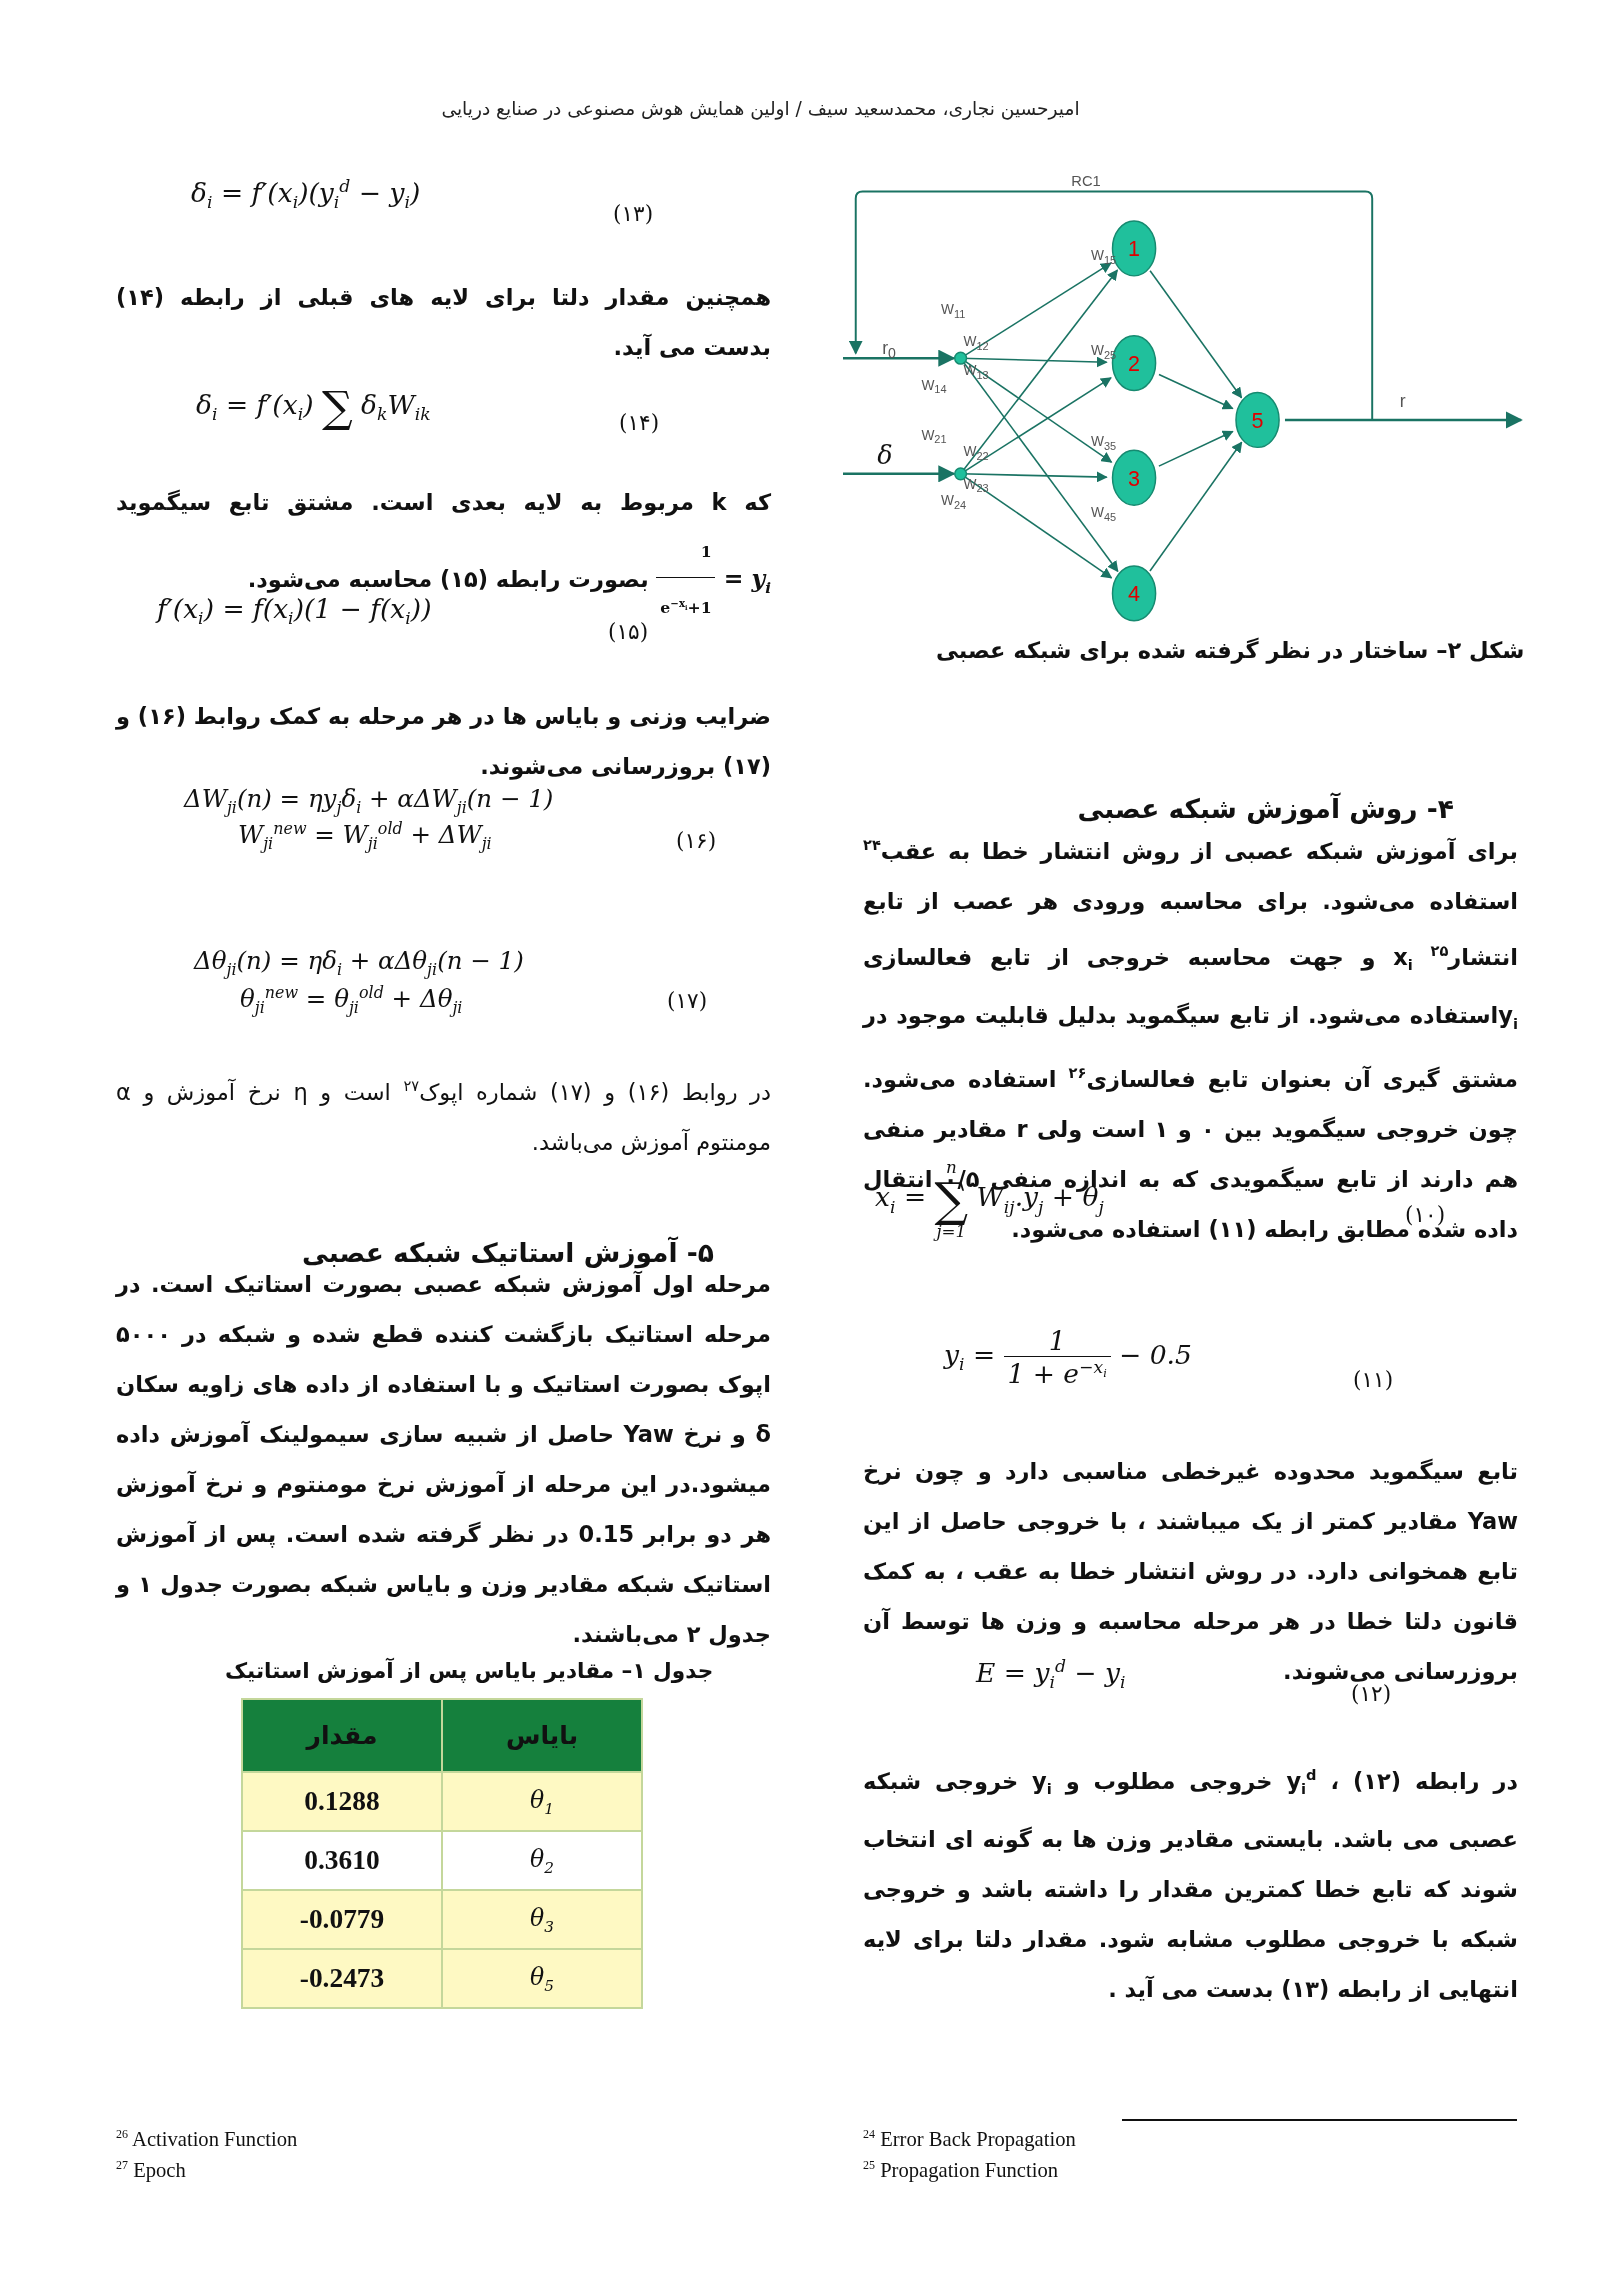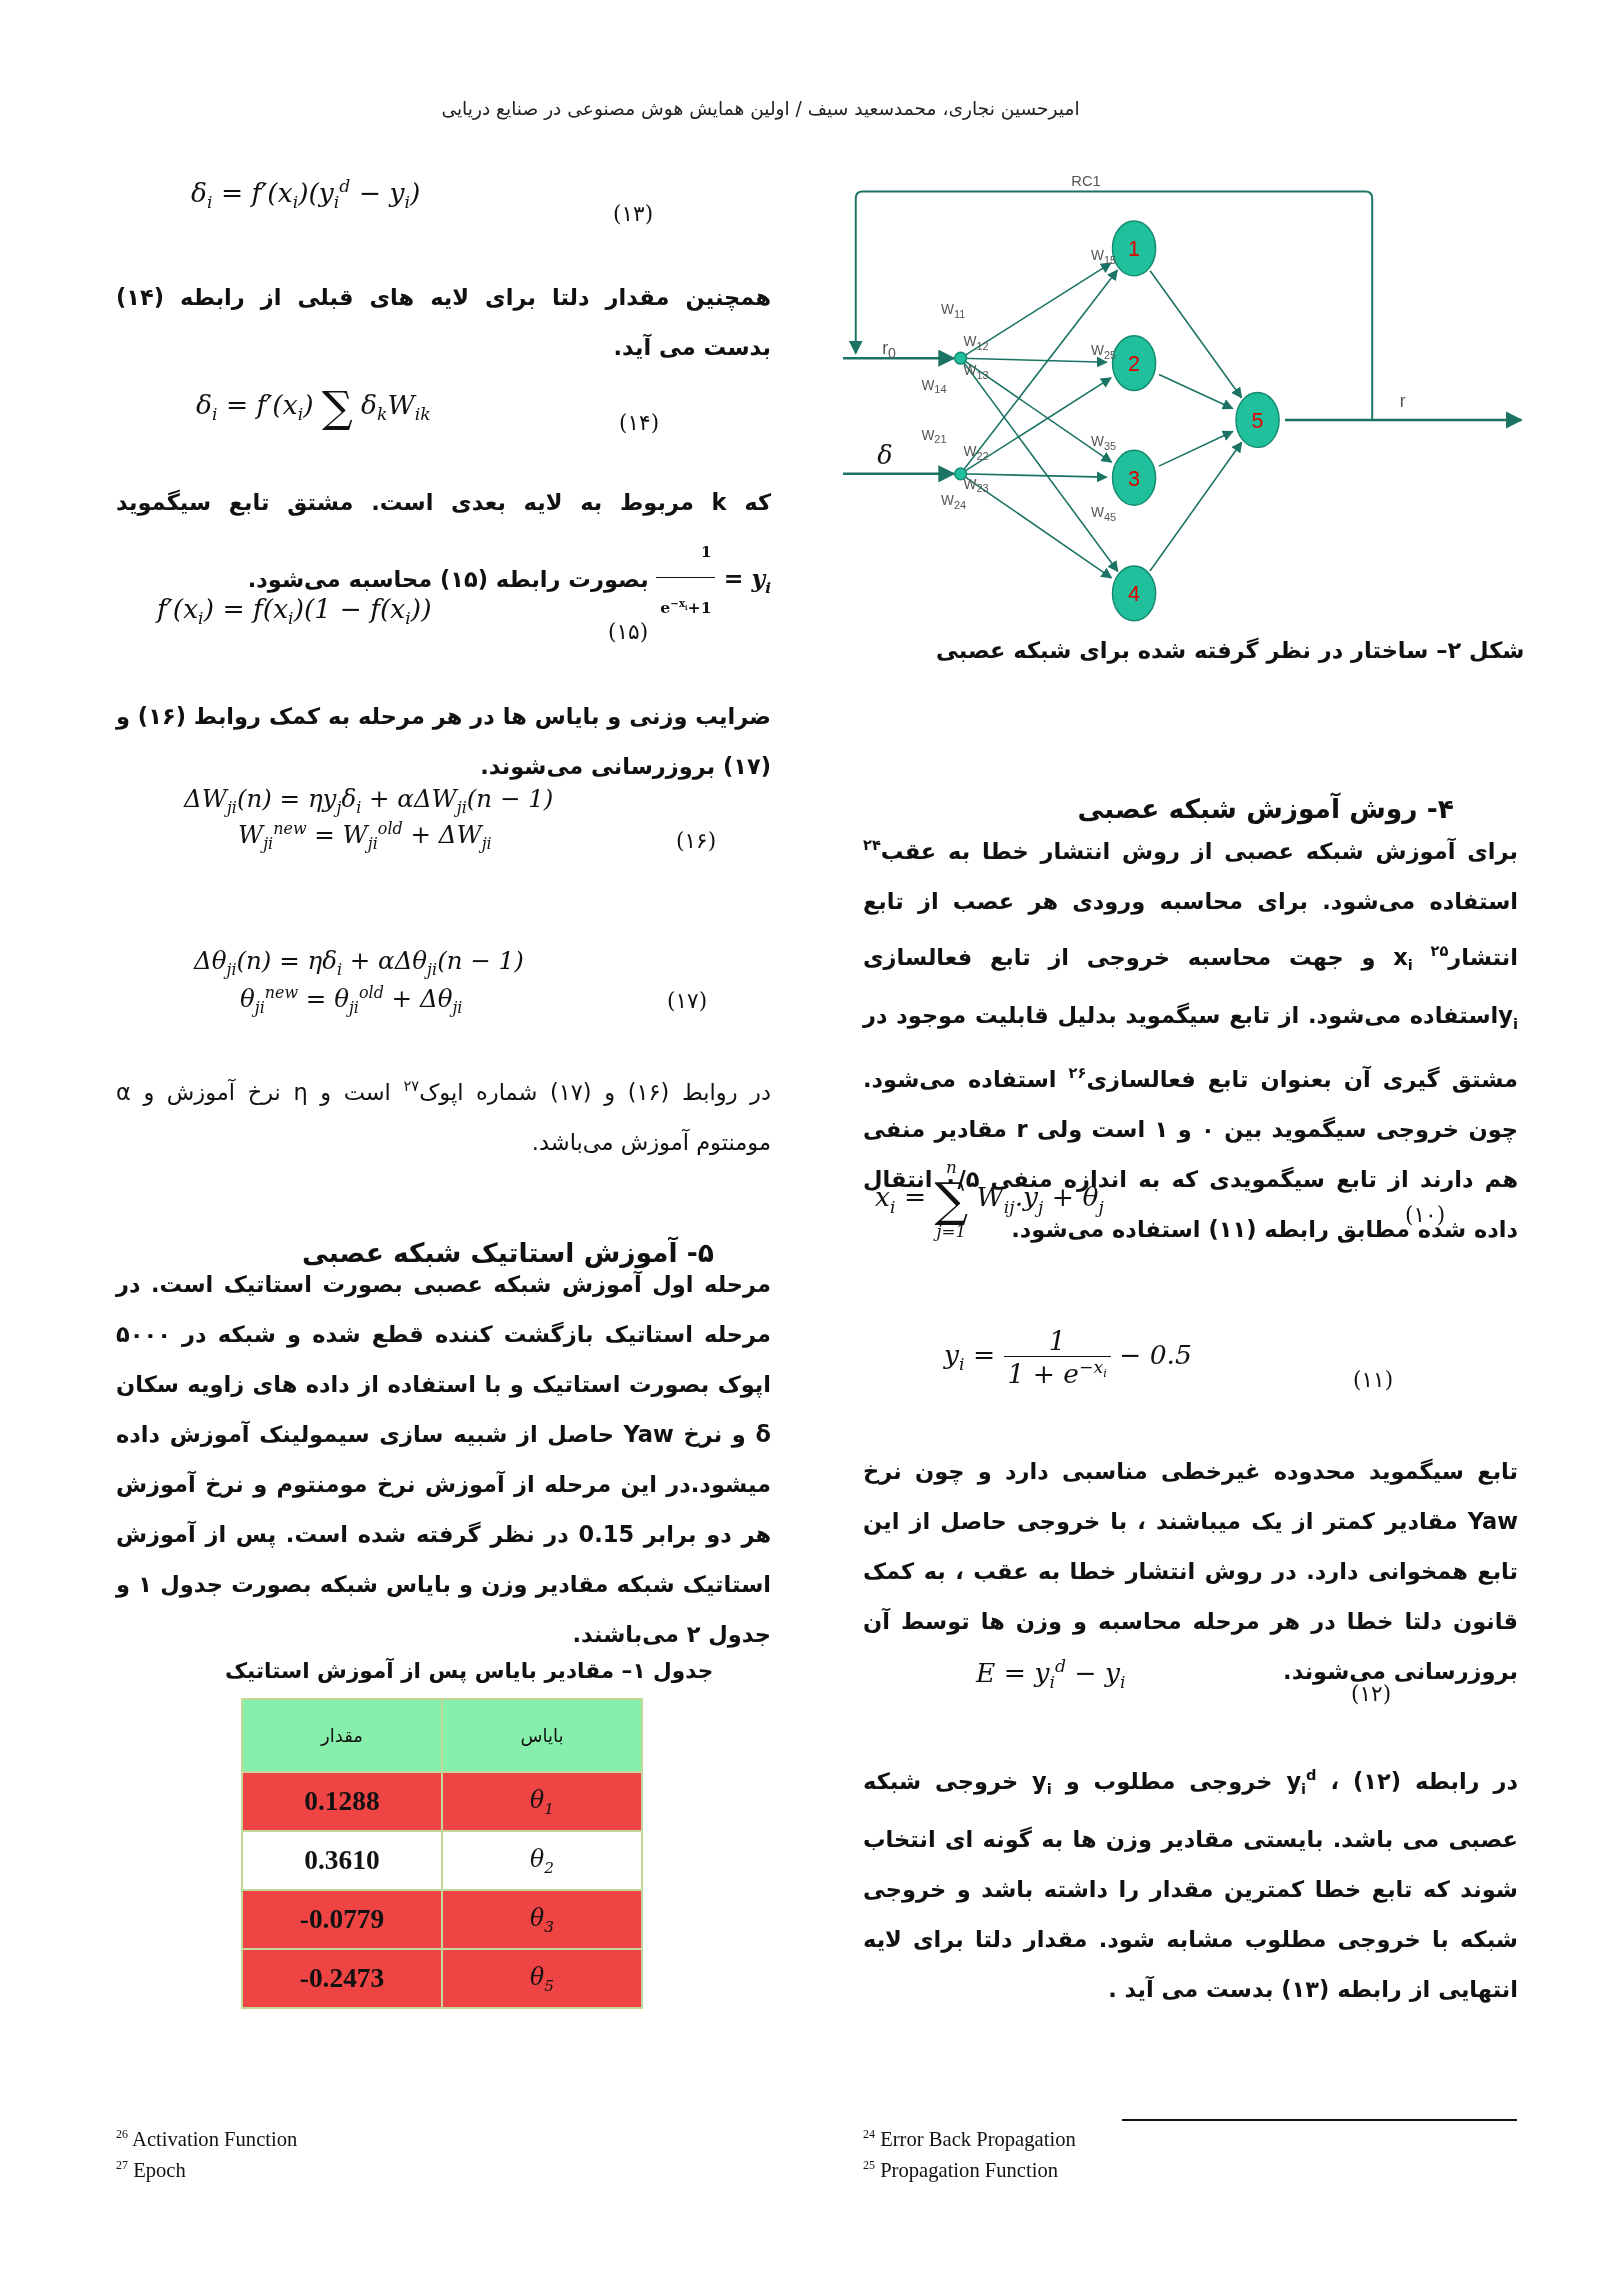--- a/index.html
+++ b/index.html
@@ -15,24 +15,24 @@
   .heading { font-size: 26.5px; font-weight: bold; direction: rtl; white-space: nowrap; margin-top: 24px; }
   .caption { font-size: 22.5px; font-weight: bold; direction: rtl; white-space: nowrap; }
   sub, sup { font-size: 65%; }
   .frac { display: inline-block; vertical-align: middle; text-align: center; }
   .frac .num { display: block; border-bottom: 1.5px solid #111; padding: 0 3.9px; }
   .frac .den { display: block; padding: 0 3.9px; }
   .sigma { display: inline-block; vertical-align: middle; text-align: center; line-height: 1; }
   .sigma .big { font-size: 47px; font-style: normal; display: block; }
   .sigma .lim { font-size: 16.7px; display: block; }
   table.bias { border-collapse: collapse; position: absolute; left: 241px; top: 1698px; width: 402px; }
-  table.bias th { background: #86efac; color: #111; font-size: 18px; height: 69px; font-weight: normal;
+  table.bias th { background: #15803d; color: #111; font-size: 25px; height: 69px; font-weight: bold;
                   border: 2px solid #c4d79b; }
   table.bias td { height: 55px; text-align: center; border: 2px solid #c4d79b; }
-  table.bias tr.odd td { background: #ef4444; }
+  table.bias tr.odd td { background: #fef9c3; }
   table.bias tr.even td { background: #ffffff; }
   td.val { font-family: "Liberation Serif", serif; font-weight: bold; font-size: 27.4px; }
   td.sym { font-family: "DejaVu Serif", serif; font-style: italic; font-size: 23.5px; }
   .footnote { font-family: "Liberation Serif", serif; font-size: 20.6px; white-space: nowrap; }
   .footnote sup { font-size: 12px; }
   .fn-rule { left: 1122px; top: 2119px; width: 395px; height: 2px; background: #111; }
 </style>
 </head>
 <body>
 

